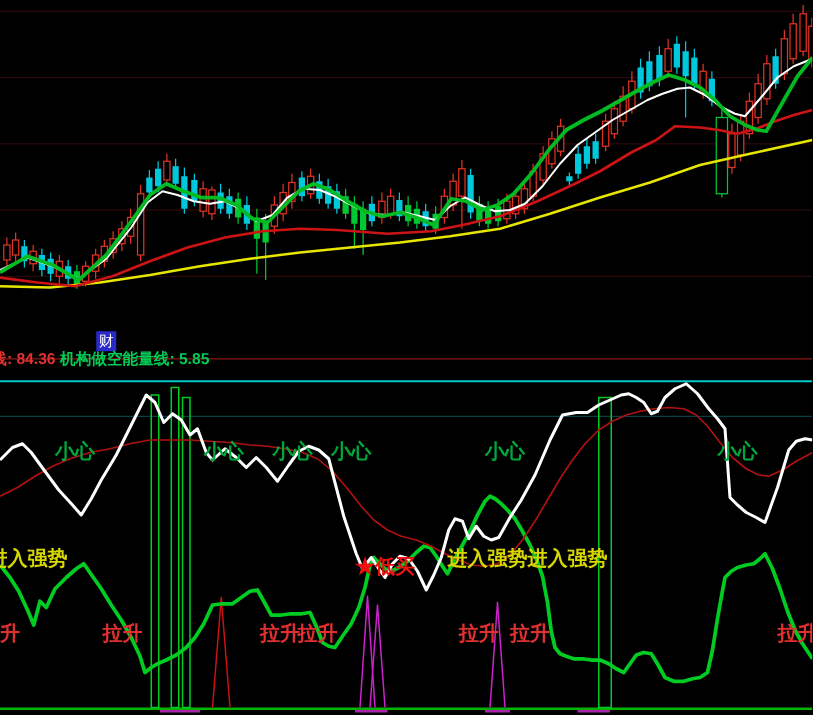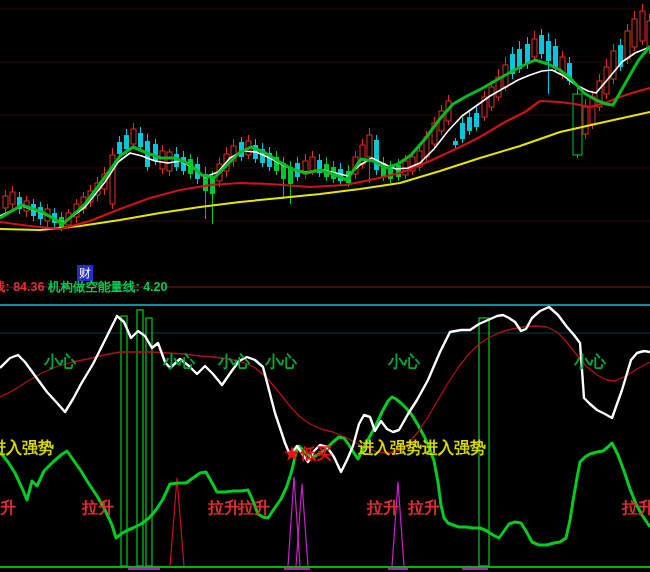--- a/index.html
+++ b/index.html
@@ -229,21 +229,21 @@
       <line x1="284" y1="569" x2="310" y2="569" stroke="#aa22aa" stroke-width="2"></line>
       <line x1="388" y1="569" x2="408" y2="569" stroke="#aa22aa" stroke-width="2"></line>
       <line x1="462" y1="569" x2="488" y2="569" stroke="#aa22aa" stroke-width="2"></line>
       <polyline points="0,452 8,462 15,473 22,488 27,500 32,481 37,486 44,471 53,462 61,455 67,451 74,461 81,471 89,484 97,496 105,510 112,525 116,538 121,534 126,531 133,528 141,524 149,518 156,510 163,499 170,484 178,483 186,483 193,478 200,473 206,472 211,481 217,492 225,492 233,491 241,491 248,490 253,501 258,514 263,517 268,518 274,509 281,499 287,486 292,470 296,452 299,446 303,450 308,455 313,457 319,454 326,449 333,442 339,437 344,438 349,445 354,453 358,459 364,447 370,436 376,425 382,412 388,401 392,397 396,399 401,403 406,408 412,415 418,425 424,436 429,447 434,461 438,482 441,505 444,518 448,523 453,525 459,527 466,527 473,528 480,528 487,531 493,535 499,538 504,531 509,524 515,522 521,523 526,531 532,542 539,545 547,545 554,543 560,542 566,538 570,520 574,495 577,478 580,462 585,457 590,454 597,452 603,451 608,447 612,443 618,455 624,471 630,489 636,504 642,515 650,527" fill="none" stroke="#00cc22" stroke-width="3" stroke-linejoin="round"></polyline>
       <polyline points="0,397 14,390 28,381 42,373 56,367 72,362 88,359 104,355 120,352 136,352 152,352 168,353 184,354 200,356 214,357 228,359 242,362 254,367 266,377 278,391 289,405 299,416 310,424 321,429 333,432 345,437 356,443 367,448 377,452 388,453 398,451 408,444 418,432 428,417 438,400 448,383 458,368 468,355 479,344 490,337 501,332 512,329 523,327 535,326 547,327 557,332 566,341 576,354 586,366 597,375 607,380 615,381 626,376 637,369 650,362" fill="none" stroke="#b01212" stroke-width="1.3" stroke-linejoin="round"></polyline>
       <polyline points="0,368 10,358 18,355 25,362 33,373 47,392 58,404 65,412 73,399 81,384 93,364 105,340 112,326 117,316 124,322 131,338 138,331 145,336 152,348 158,343 165,362 170,368 180,359 189,366 197,374 205,366 213,374 222,385 231,372 239,361 247,357 255,360 263,367 275,413 285,443 290,455 297,446 303,455 308,462 314,451 320,445 327,447 334,457 341,472 347,460 353,446 359,424 364,415 370,417 375,431 381,421 387,429 393,432 399,430 408,414 417,400 428,380 440,352 450,332 461,330 470,330 479,324 488,320 497,316 503,315 509,318 515,322 521,331 526,329 532,318 540,311 549,307 558,315 567,327 574,335 580,343 582,370 584,398 590,404 597,410 605,414 612,418 622,390 631,360 637,353 644,351 650,352" fill="none" stroke="#ffffff" stroke-width="2.4" stroke-linejoin="round"></polyline>
     </svg>
   <div class="overlay">
     <div id="tab-cai">财</div>
     <span id="hdr-red" class="hdr" style="left: -7px; color: rgb(224, 50, 50);">线: 84.36</span>
-    <span id="hdr-green" class="hdr" style="left: 48px; color: rgb(0, 204, 85);">机构做空能量线: 4.20</span>
+    <span id="hdr-green" class="hdr" style="left: 48px; color: rgb(0, 204, 85);">机构做空能量线: 5.85</span>
     <div id="annotations">
         <span class="ann" style="left: 44px; top: 355px; color: rgb(0, 168, 60);">小心</span>
         <span class="ann" style="left: 163px; top: 355px; color: rgb(0, 168, 60);">小心</span>
         <span class="ann" style="left: 218px; top: 355px; color: rgb(0, 168, 60);">小心</span>
         <span class="ann" style="left: 265px; top: 355px; color: rgb(0, 168, 60);">小心</span>
         <span class="ann" style="left: 388px; top: 355px; color: rgb(0, 168, 60);">小心</span>
         <span class="ann" style="left: 574px; top: 355px; color: rgb(0, 168, 60);">小心</span>
         <span class="ann" style="left: -10px; top: 441px; color: rgb(216, 216, 0);">进入强势</span>
         <span class="ann" style="left: 358px; top: 441px; color: rgb(216, 216, 0);">进入强势</span>
         <span class="ann" style="left: 422px; top: 441px; color: rgb(216, 216, 0);">进入强势</span>

